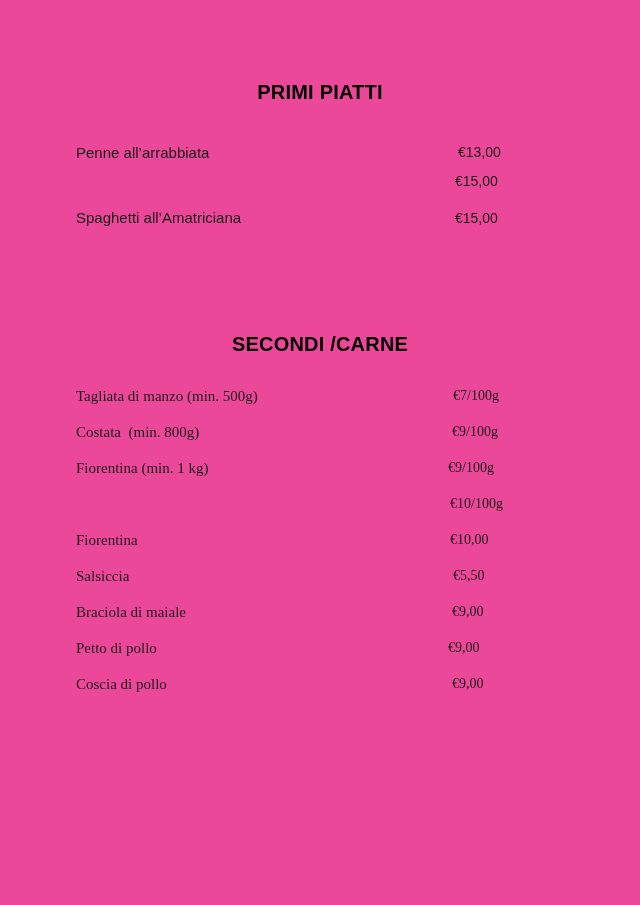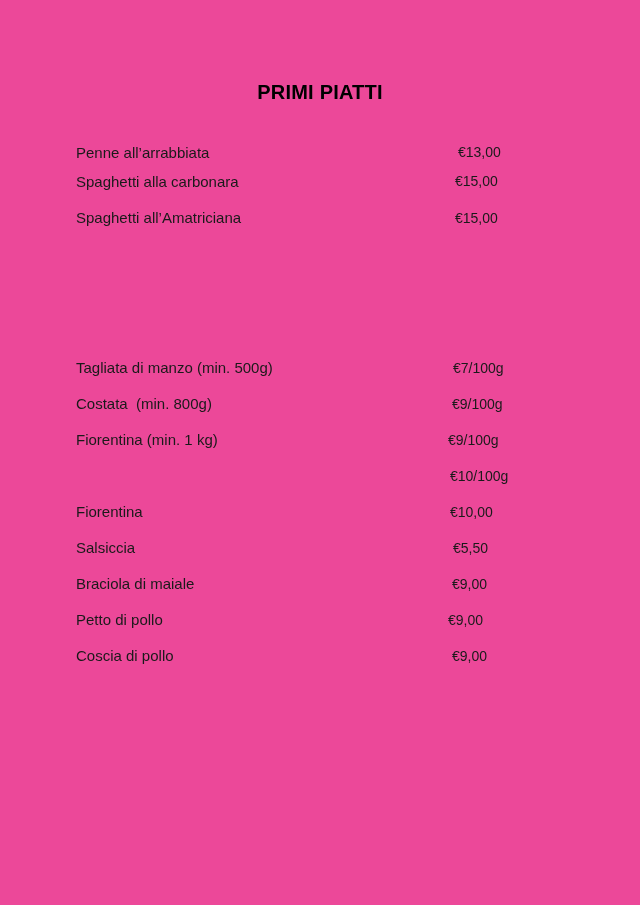--- a/index.html
+++ b/index.html
@@ -54,21 +54,21 @@
   }
   .items-primi   { margin-top: 32px; text-align: center; }
   .items-secondi { margin-top: 20px; }
 
   .menu-row {
     position: relative;
     height: 29px;
     line-height: 29px;
     white-space: nowrap;
   }
-  .items-secondi .menu-row { height: 36px; line-height: 36px; }
+  .items-secondi .menu-row { height: 36px; line-height: 36px; font-family: Liberation Serif, serif; }
   
   .items-primi .menu-row.row-gap { height: 36px; line-height: 44px; }
 
   .item-name {
     position: absolute;
     left: 76px;
     font-size: 15px;
     color: #1a1a1a;
     white-space: pre;
   }
@@ -85,31 +85,31 @@
 <div class="page">
 
   <section class="section section-primi">
     <h2 class="section-title">PRIMI PIATTI</h2>
     <ul class="items items-primi">
         <li class="menu-row">
           <span class="item-name">Penne all’arrabbiata</span>
           <span class="item-price" style="left: 458px;">€13,00</span>
         </li>
         <li class="menu-row">
-          <span class="item-name">Spaghetti alla carbonara</span>
           <span class="item-price" style="left: 455px;">€15,00</span>
         </li>
         <li class="menu-row row-gap">
           <span class="item-name">Spaghetti all’Amatriciana</span>
           <span class="item-price" style="left: 455px;">€15,00</span>
         </li>
       </ul>
   </section>
 
   <section class="section section-secondi">
+    <h2 class="section-title">SECONDI /CARNE</h2>
     <ul class="items items-secondi">
         <li class="menu-row">
           <span class="item-name">Tagliata di manzo (min. 500g)</span>
           <span class="item-price" style="left: 453px;">€7/100g</span>
         </li>
         <li class="menu-row">
           <span class="item-name">Costata  (min. 800g)</span>
           <span class="item-price" style="left: 452px;">€9/100g</span>
         </li>
         <li class="menu-row">

